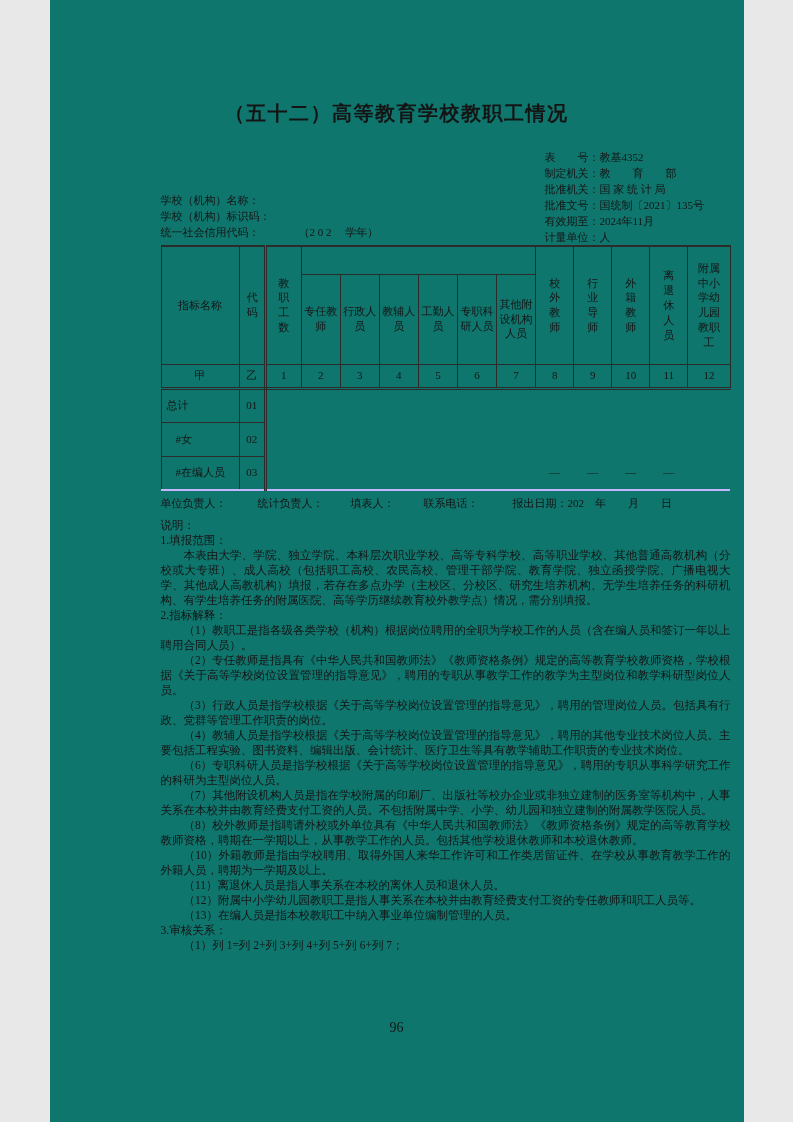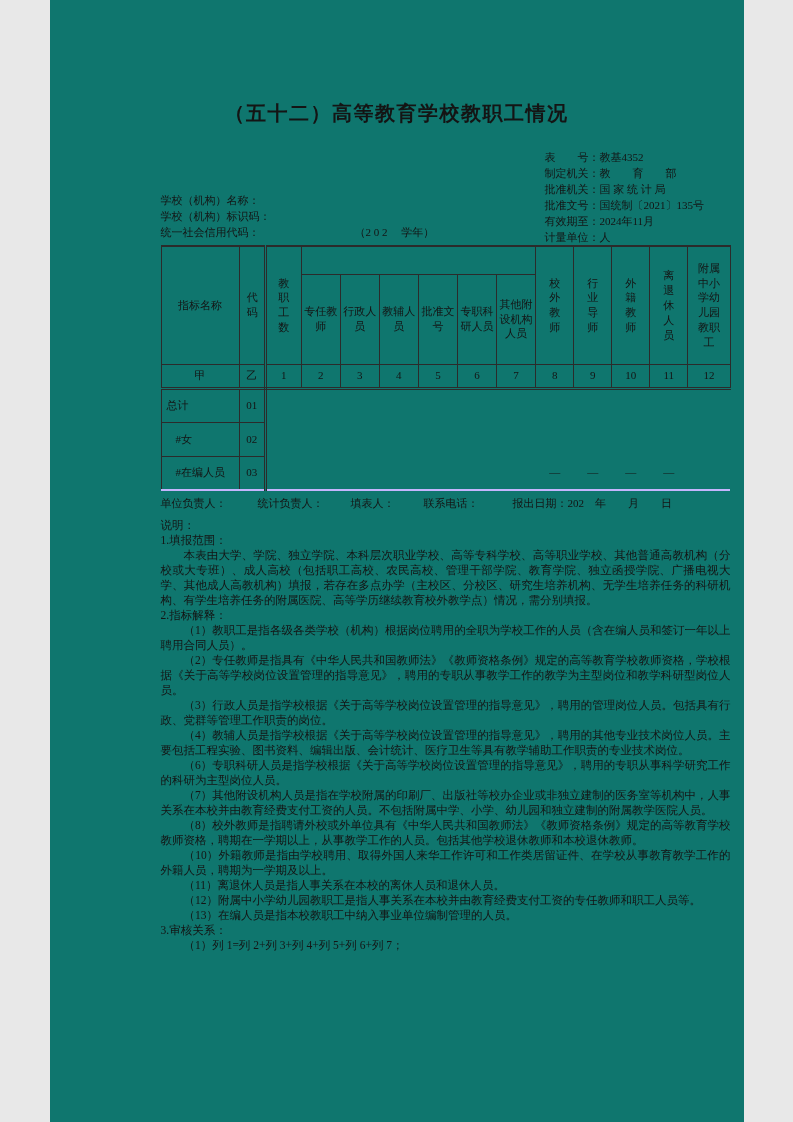--- a/index.html
+++ b/index.html
@@ -7,21 +7,21 @@
         font-family:"Liberation Serif","DejaVu Serif",serif;color:#141414;overflow:hidden;}
   .title{position:absolute;top:100px;left:0;width:100%;text-align:center;
          font-size:20px;font-weight:700;letter-spacing:1.5px;margin:0;}
   .content{position:absolute;left:111px;top:146px;width:570px;}
 
   
   .meta{position:relative;height:94px;font-size:11px;line-height:16px;margin-bottom:5px;}
   .meta-left{position:absolute;left:0;bottom:0;}
   .meta-right{position:absolute;left:384px;top:3px;}
   .meta-row{white-space:nowrap;}
-  .term{margin-left:95px;}
+  .term{margin-left:39px;}
 
   
   table.tbl{border-collapse:collapse;table-layout:fixed;width:570px;font-size:11px;}
   .tbl th,.tbl td{padding:1px 2px;text-align:center;vertical-align:middle;font-weight:400;
                   line-height:1.35;overflow:hidden;}
   .tbl thead th,.tbl thead td{border:1px solid #2b2b2b;}
   .tbl tr.h1 th{border-top:2px solid #2b2b2b;}
   .tbl tr.h1{height:28px;}
   .tbl tr.h2{height:90px;}
   .tbl tr.h3 td{border-bottom:3px double #2b2b2b;height:20px;}
@@ -98,21 +98,21 @@
           <th rowspan="2" class="v2">校外教师</th>
           <th rowspan="2" class="v2">行业导师</th>
           <th rowspan="2" class="v2">外籍教师</th>
           <th rowspan="2" class="v2">离退休人员</th>
           <th rowspan="2" class="v2">附属中小学幼儿园教职工</th>
         </tr>
         <tr class="h2">
           <th>专任教师</th>
           <th>行政人员</th>
           <th>教辅人员</th>
-          <th>批准文号</th>
+          <th>工勤人员</th>
           <th>专职科研人员</th>
           <th>其他附设机构人员</th>
         </tr>
         <tr class="h3">
           <td>甲</td>
           <td class="codeR">乙</td>
           <td>1</td>
           <td>2</td>
           <td>3</td>
           <td>4</td>
@@ -201,14 +201,15 @@
       <p class="ind">（10）外籍教师是指由学校聘用、取得外国人来华工作许可和工作类居留证件、在学校从事教育教学工作的外籍人员，聘期为一学期及以上。</p>
       <p class="ind">（11）离退休人员是指人事关系在本校的离休人员和退休人员。</p>
       <p class="ind">（12）附属中小学幼儿园教职工是指人事关系在本校并由教育经费支付工资的专任教师和职工人员等。</p>
       <p class="ind">（13）在编人员是指本校教职工中纳入事业单位编制管理的人员。</p>
       <p>3.审核关系：</p>
       <p class="ind">（1）列 1=列 2+列 3+列 4+列 5+列 6+列 7；</p>
     </div>
 
   </div>
 
+  <div class="pageno">96</div>
 
 </div>
 
 </body></html>

